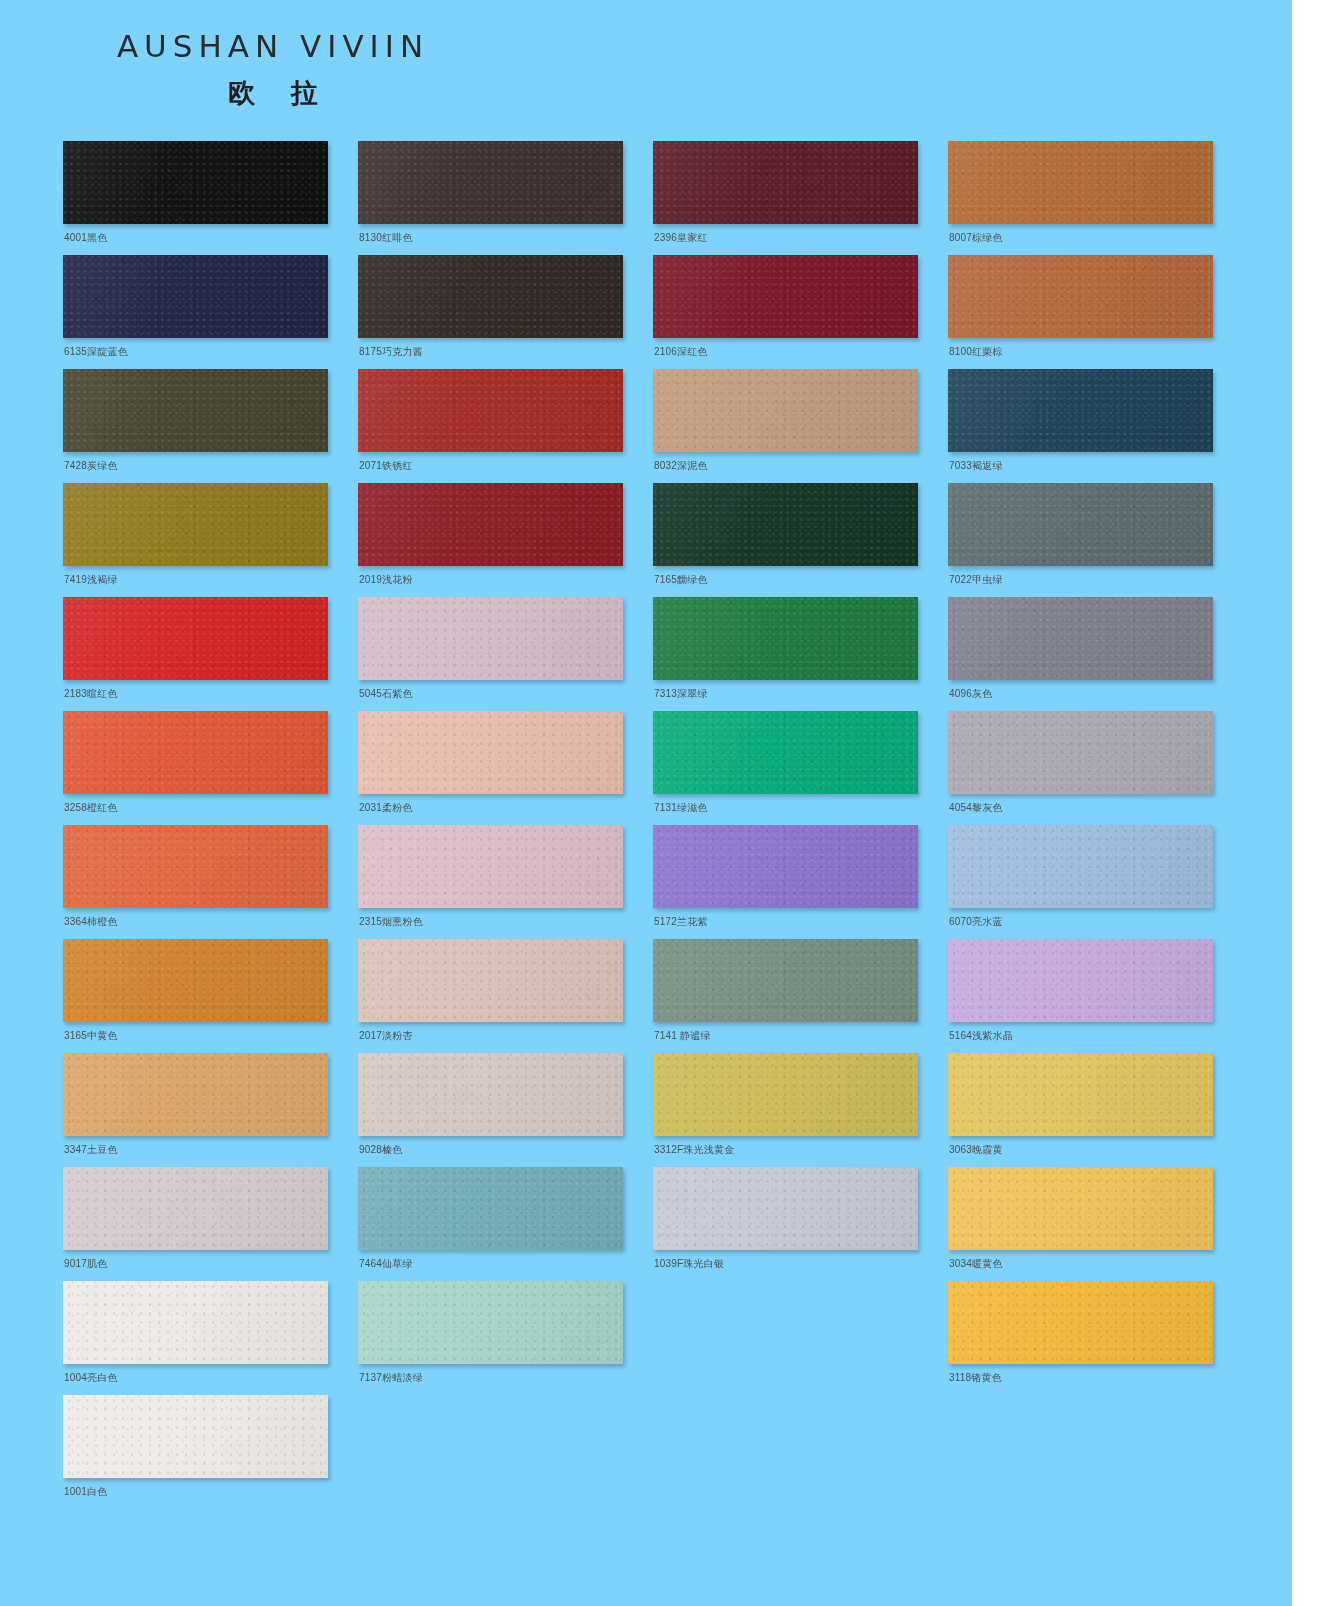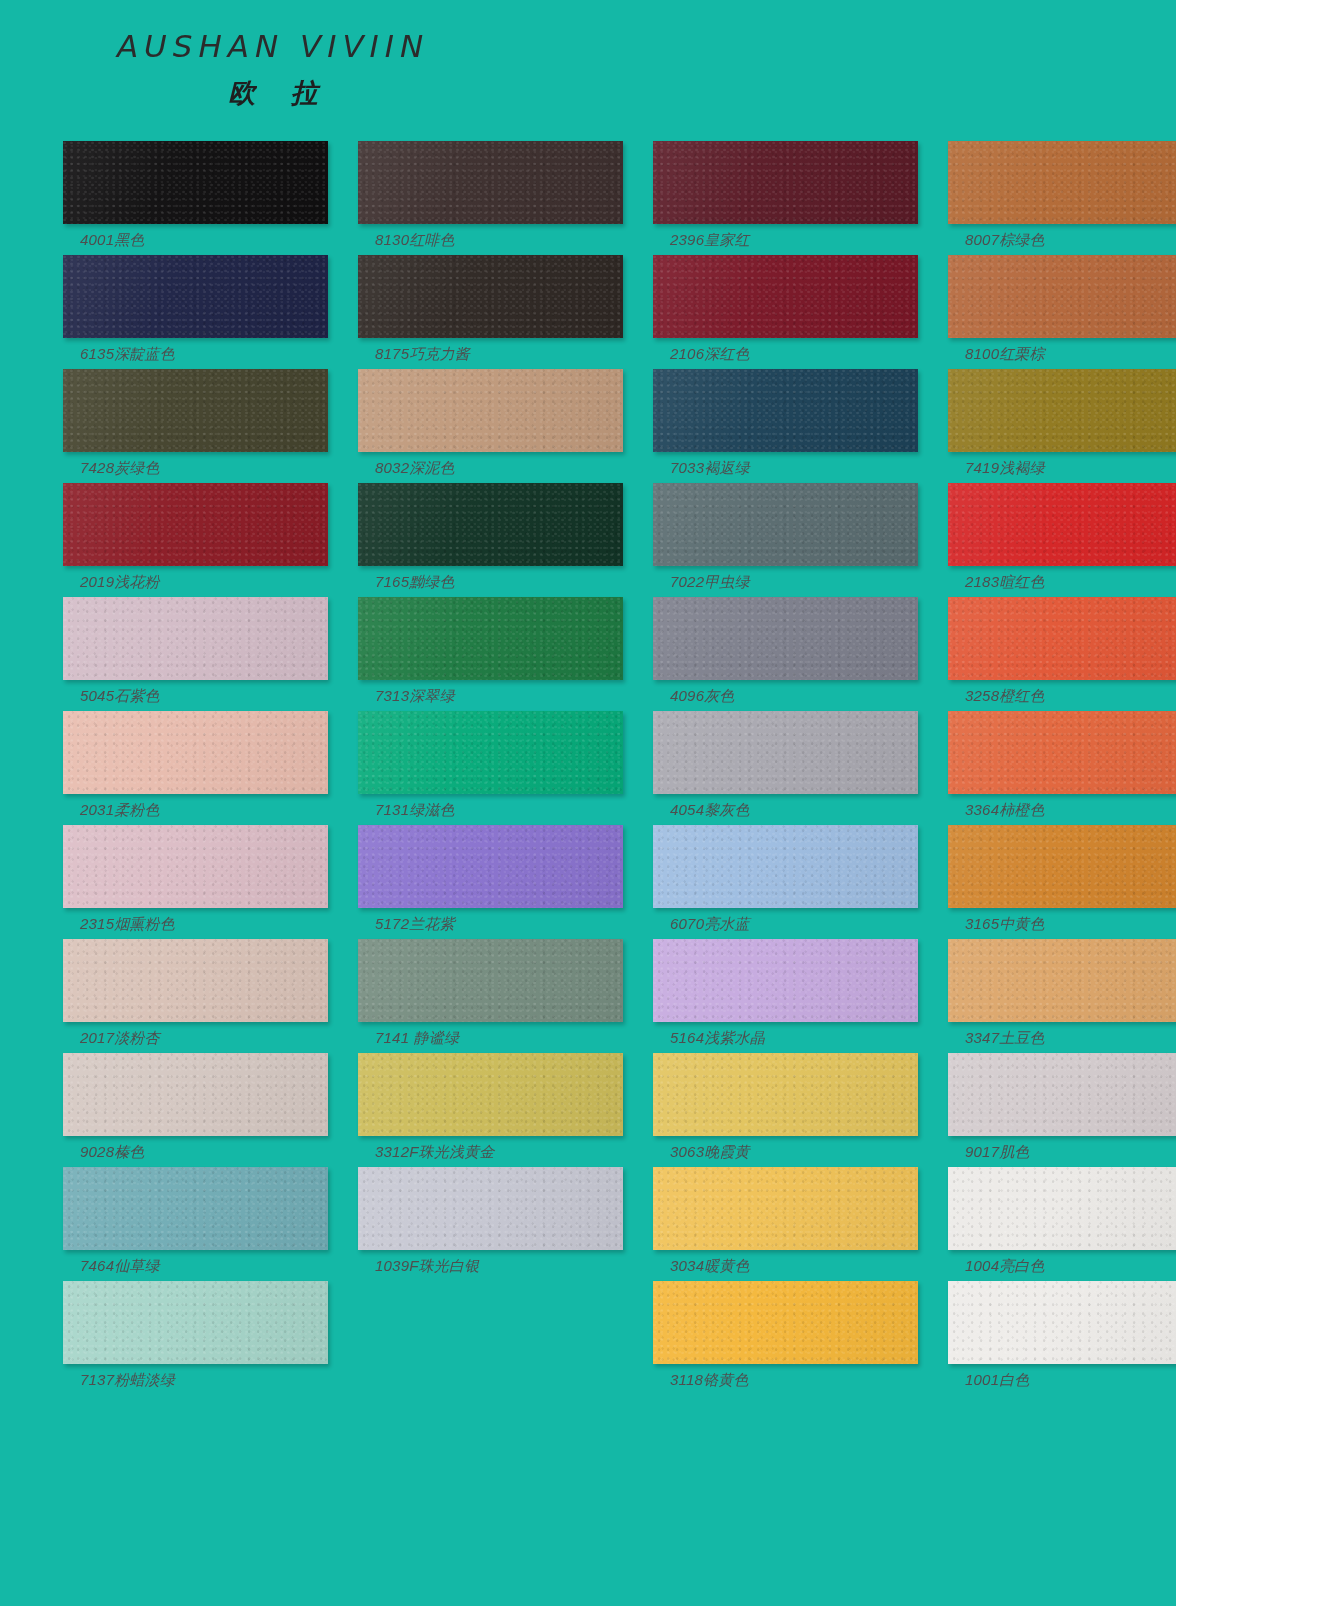--- a/index.html
+++ b/index.html
@@ -4,25 +4,24 @@
 <style>
   * { box-sizing: border-box; margin: 0; padding: 0; }
   html, body {
     width: 1320px;
     height: 1606px;
     background: #ffffff;
     font-family: "Liberation Sans", "DejaVu Sans", sans-serif;
   }
   .page {
     position: relative;
-    width: 1176px;
+    width: 1292px;
     height: 1606px;
-    background: #14b8a6;
+    background: #7dd3fc;
     overflow: hidden;
-    font-style: italic;
   }
 
   
   .header {
     position: relative;
     height: 120px;
     padding: 0;
   }
   .brand-block {
     position: absolute;
@@ -109,23 +108,23 @@
   }
   .swatch::before {
     content: "";
     position: absolute;
     inset: 0;
     background: linear-gradient(115deg, rgba(255,255,255,0.09) 0%, rgba(255,255,255,0.02) 40%, rgba(0,0,0,0.05) 100%);
     pointer-events: none;
   }
   .label {
     position: absolute;
-    left: 17px;
+    left: 1px;
     top: 90px;
-    font-size: 15px;
+    font-size: 10px;
     color: #4e4e4e;
     white-space: nowrap;
     letter-spacing: 0.2px;
   }
 </style>
 </head>
 <body>
 
 <div class="page">
 
@@ -170,20 +169,24 @@
       </div>
       <div class="cell">
         <div class="swatch" style="background: rgb(180, 103, 59);"></div>
         <div class="label">8100红栗棕</div>
       </div>
       <div class="cell">
         <div class="swatch" style="background: rgb(69, 68, 46);"></div>
         <div class="label">7428炭绿色</div>
       </div>
       <div class="cell">
+        <div class="swatch" style="background: rgb(165, 42, 38);"></div>
+        <div class="label">2071铁锈红</div>
+      </div>
+      <div class="cell">
         <div class="swatch" style="background: rgb(192, 154, 124);"></div>
         <div class="label">8032深泥色</div>
       </div>
       <div class="cell">
         <div class="swatch" style="background: rgb(29, 66, 88);"></div>
         <div class="label">7033褐返绿</div>
       </div>
       <div class="cell">
         <div class="swatch" style="background: rgb(145, 121, 31);"></div>
         <div class="label">7419浅褐绿</div>

